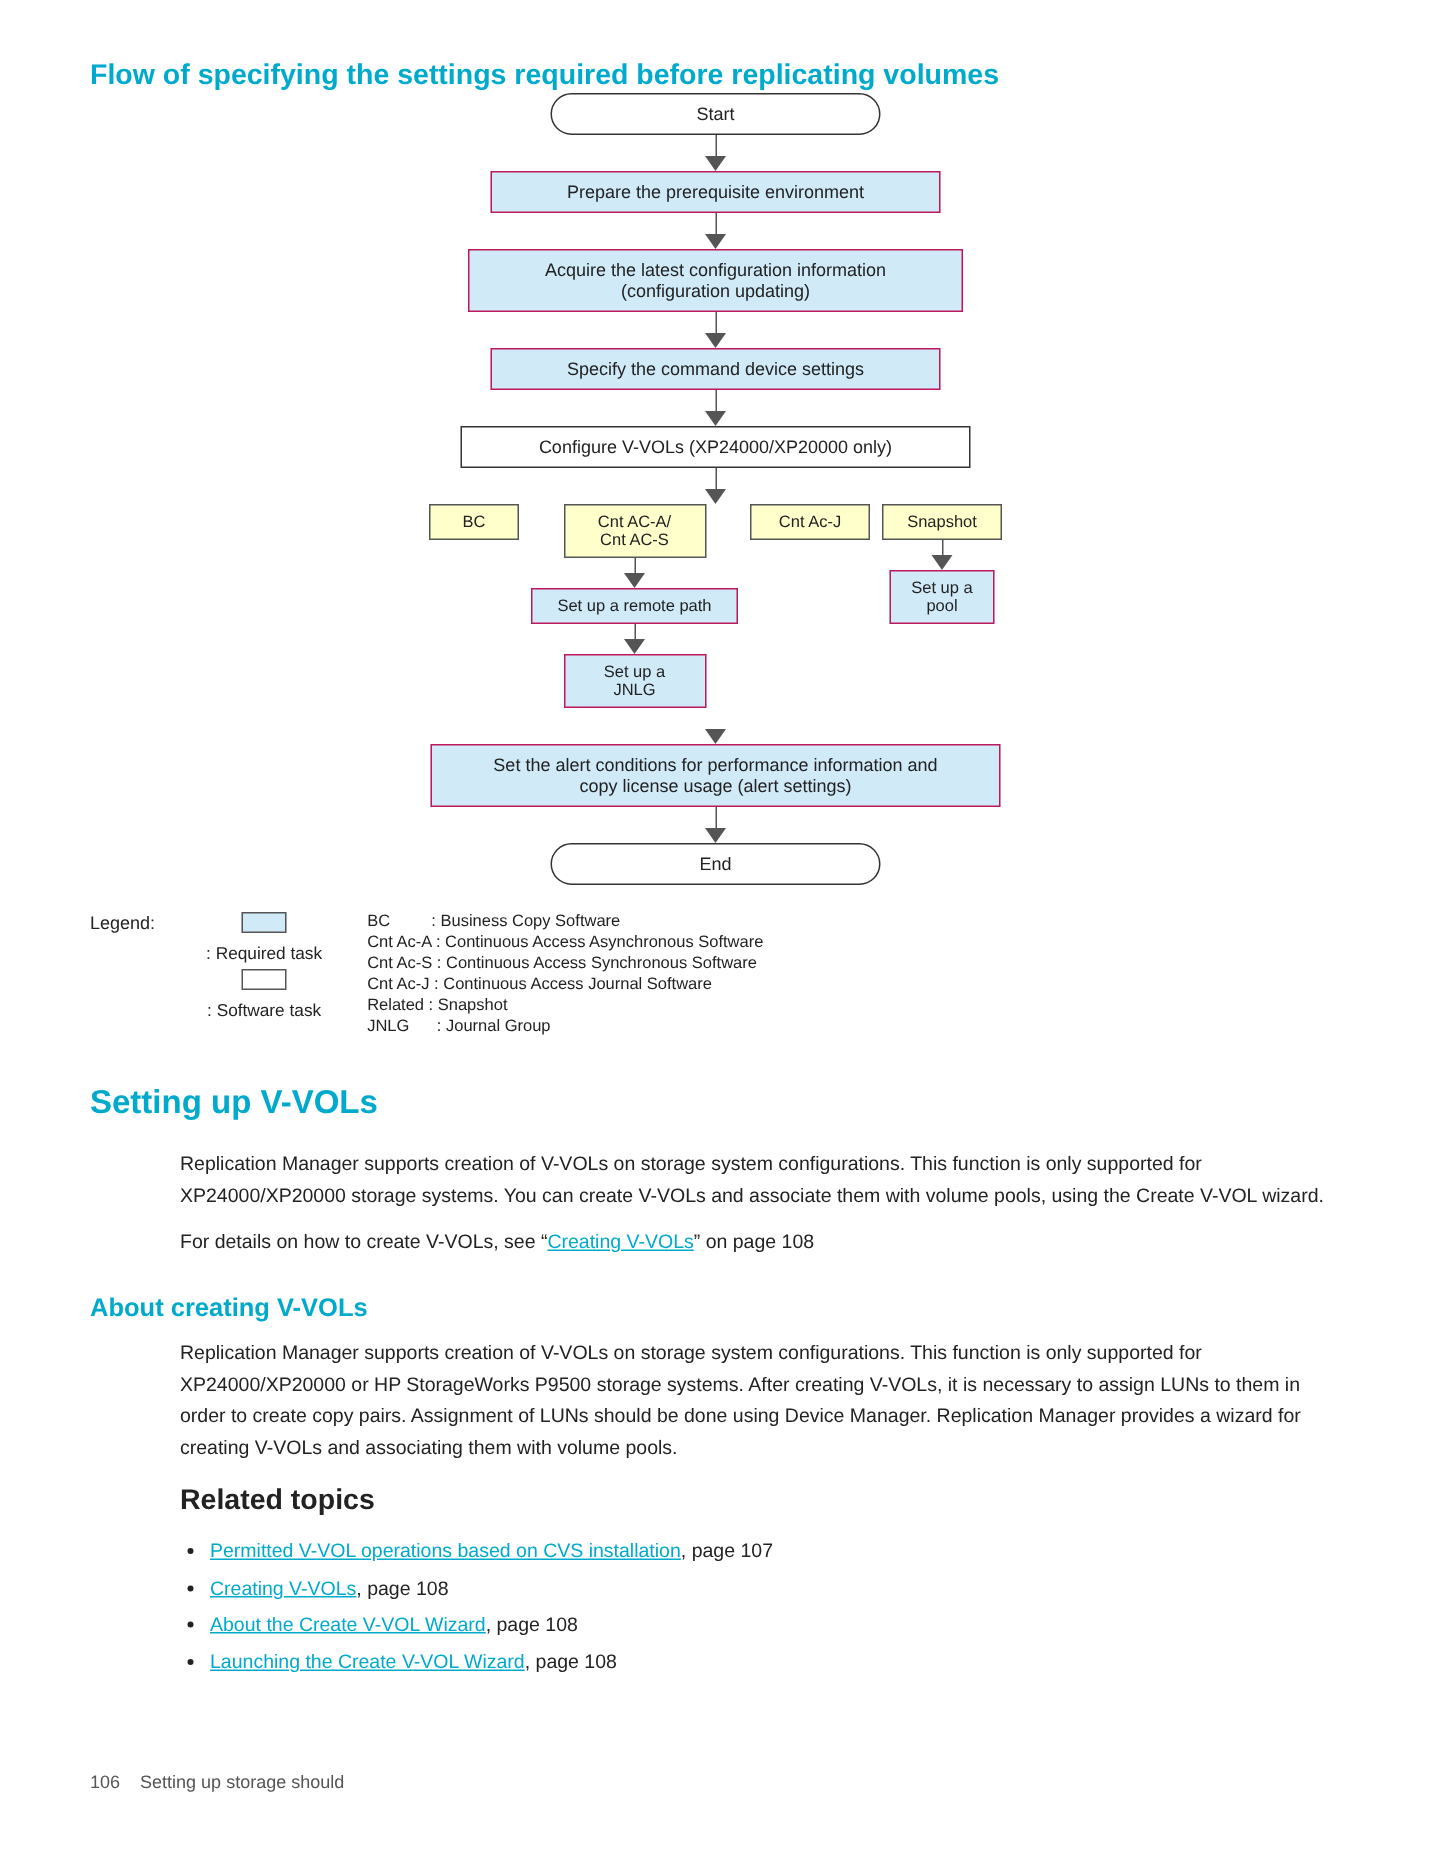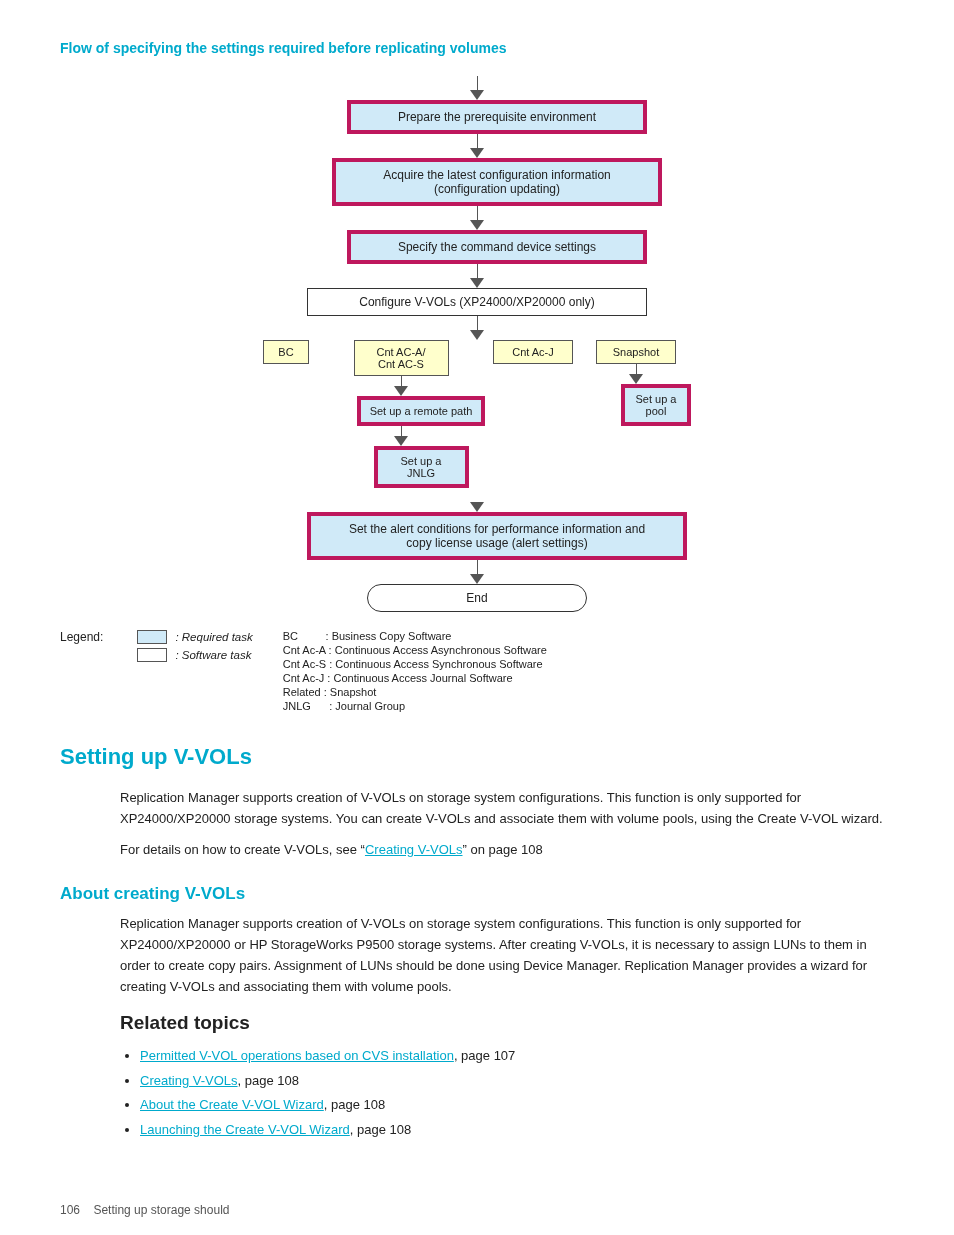--- a/index.html
+++ b/index.html
@@ -18,23 +18,22 @@
     }
     h2.subsection-title {
       color: #00aacc;
       font-size: 17px;
       font-weight: bold;
       margin-bottom: 10px;
       margin-top: 24px;
     }
     h3.flow-title {
       color: #00aacc;
-      font-size: 14px;
-      font-weight: bold;
-      margin-bottom: 20px;
+      font-size: 19px;
+      font-weight: bold;
     }
     .flow-box {
       border: 1px solid #333;
       background: #fff;
       text-align: center;
       padding: 6px 18px;
       font-size: 12px;
       position: relative;
     }
     .flow-box.rounded {
@@ -63,22 +62,21 @@
       height: 14px;
       margin: 0 auto;
     }
     .branch-col {
       display: flex;
       flex-direction: column;
       align-items: center;
     }
     .flow-box.blue-fill {
       background: #d0eaf8;
-      border: 4px solid #be185d;
-      margin-left: 40px;
+      border: 1px solid #be185d;
     }
     .flow-box.yellow-fill {
       background: #ffffcc;
       border: 1px solid #555;
     }
     .flow-box.small {
       width: 80px;
       font-size: 11px;
       padding: 5px 6px;
     }
@@ -89,23 +87,23 @@
       gap: 30px;
       font-size: 11.5px;
     }
     .legend-items {
       display: flex;
       flex-direction: column;
       gap: 4px;
     }
     .legend-item {
       display: flex;
+      flex-direction: column;
       align-items: center;
       gap: 8px;
-      font-style: italic;
     }
     .legend-box {
       width: 30px;
       height: 14px;
       border: 1px solid #555;
       flex-shrink: 0;
     }
     .legend-box.required { background: #d0eaf8; }
     .legend-box.optional { background: #fff; }
     .legend-box.volrep { background: #ffffcc; }
@@ -151,20 +149,21 @@
       width: 100%;
     }
   </style>
 </head>
 <body>
 
 <h3 class="flow-title">Flow of specifying the settings required before replicating volumes</h3>
 
 <div class="flow-wrapper">
 
+  <div class="flow-box rounded">Start</div>
   <div class="arrow-line"></div>
   <div class="arrow-down"></div>
 
   <div class="flow-box rect blue-fill">Prepare the prerequisite environment</div>
   <div class="arrow-line"></div>
   <div class="arrow-down"></div>
 
   <div class="flow-box rect blue-fill" style="width:330px;text-align:center;">Acquire the latest configuration information<br>(configuration updating)</div>
   <div class="arrow-line"></div>
   <div class="arrow-down"></div>
@@ -173,28 +172,28 @@
   <div class="arrow-line"></div>
   <div class="arrow-down"></div>
 
   <div class="flow-box rect" style="width:340px;font-size:12px;">Configure V-VOLs (XP24000/XP20000 only)</div>
   <div class="arrow-line"></div>
   <div class="arrow-down"></div>
 
   <div style="display:flex; flex-direction:row; align-items:flex-start; gap:8px; justify-content:center;">
 
     <div class="branch-col">
-      <div class="flow-box yellow-fill small" style="width:46px;font-size:11px;">BC</div>
+      <div class="flow-box yellow-fill small" style="width:60px;font-size:11px;">BC</div>
     </div>
 
     <div class="branch-col">
       <div class="flow-box yellow-fill" style="width:95px;font-size:11px;padding:5px 4px;text-align:center;">Cnt AC-A/<br>Cnt AC-S</div>
       <div class="arrow-line" style="height:10px;"></div>
       <div class="arrow-down"></div>
-      <div class="flow-box blue-fill" style="width:128px;font-size:11px;padding:5px 4px;text-align:center;">Set up a remote path</div>
+      <div class="flow-box blue-fill" style="width:138px;font-size:11px;padding:5px 4px;text-align:center;">Set up a remote path</div>
       <div class="arrow-line" style="height:10px;"></div>
       <div class="arrow-down"></div>
       <div class="flow-box blue-fill" style="width:95px;font-size:11px;padding:5px 4px;text-align:center;">Set up a<br>JNLG</div>
     </div>
 
     <div class="branch-col">
       <div class="flow-box yellow-fill" style="width:80px;font-size:11px;padding:5px 4px;text-align:center;">Cnt Ac-J</div>
     </div>
 
     <div class="branch-col">

